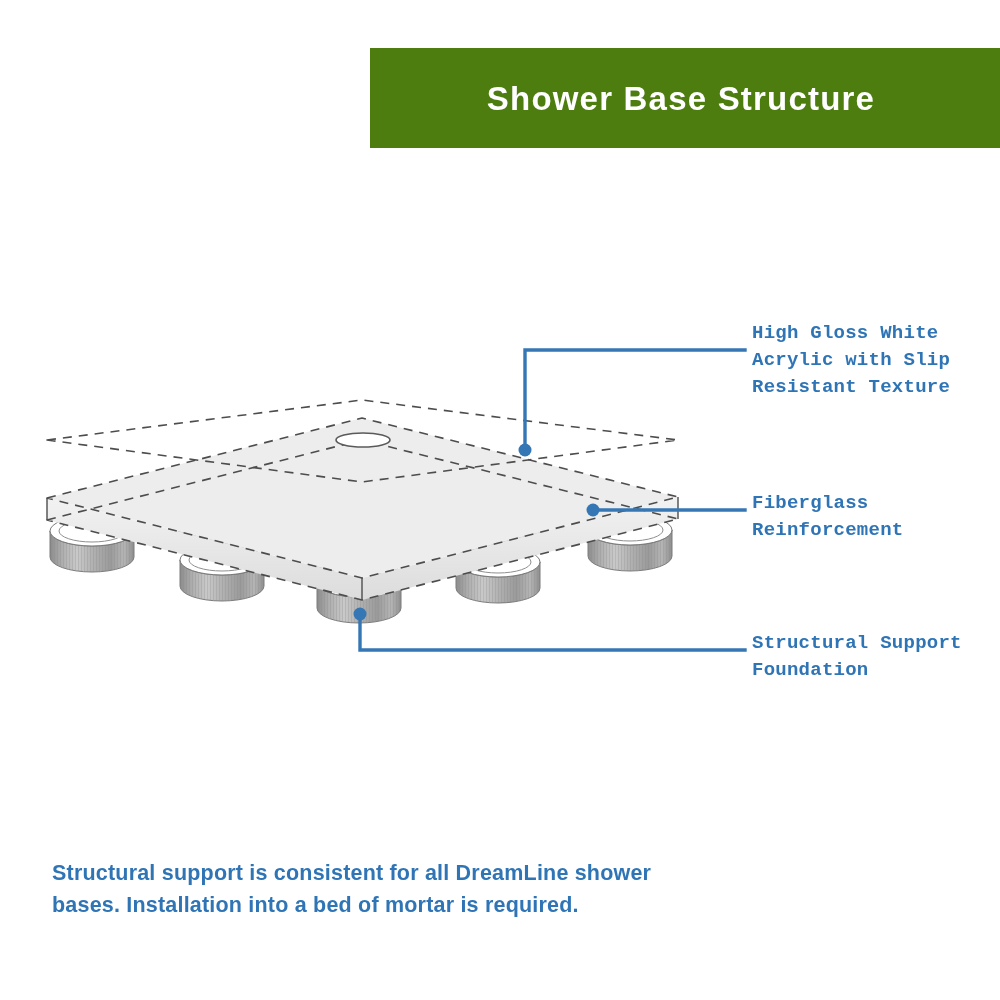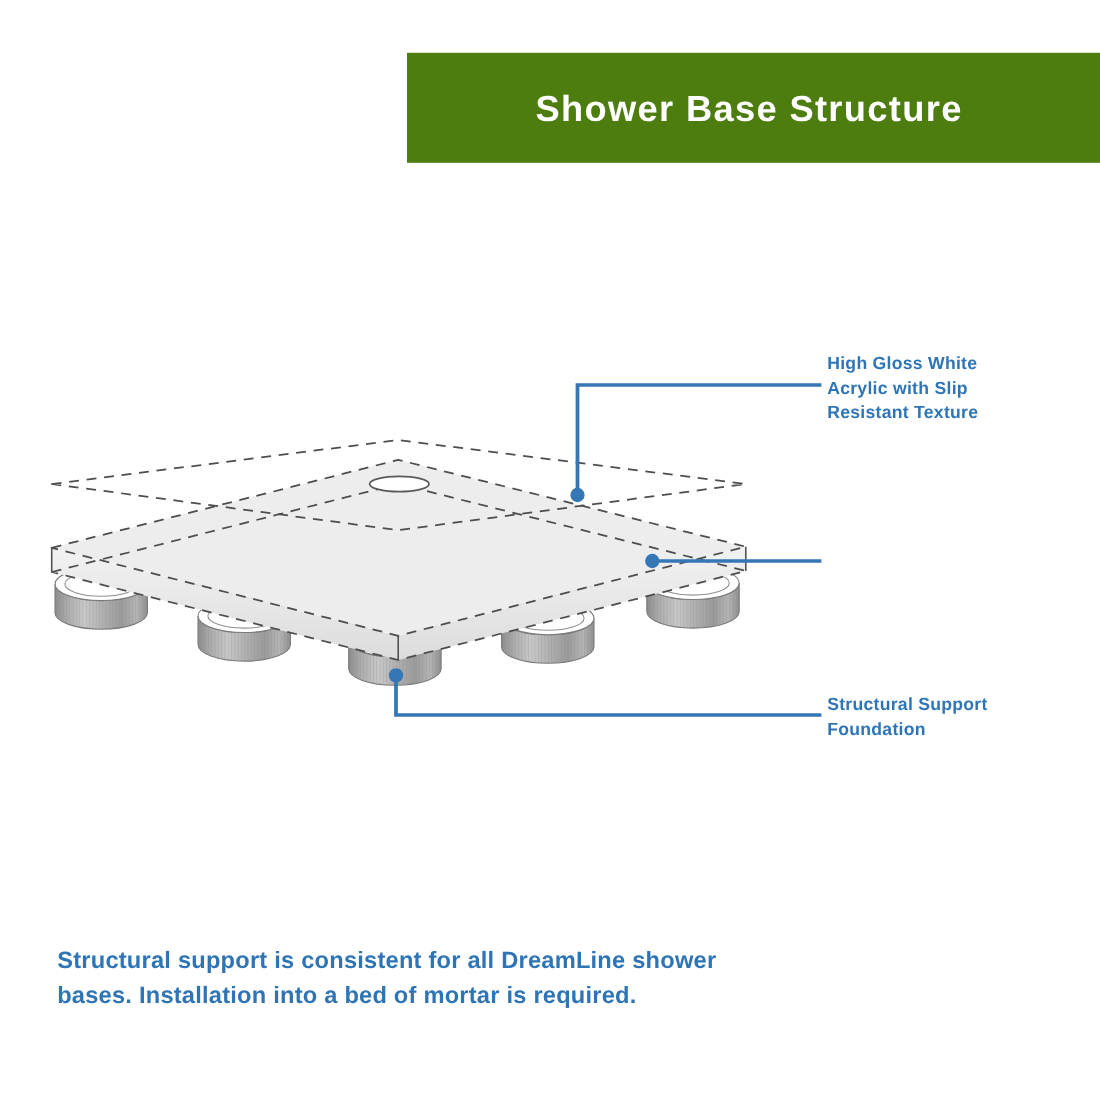--- a/index.html
+++ b/index.html
@@ -53,22 +53,22 @@
     top: 0;
     width: 1000px;
     height: 1000px;
     pointer-events: none;
   }
 
   
   .callout {
     position: absolute;
     color: #2F75B6;
-    font-family: Liberation Sans, sans-serif;
-    font-size: 16px;
+    font-family: Liberation Mono, monospace;
+    font-size: 19px;
     font-weight: bold;
     line-height: 1.42;
     letter-spacing: 0.25px;
     white-space: pre-line;
   }
   #callout-acrylic { left: 752px; top: 320px; width: 240px; }
   #callout-fiberglass { left: 752px; top: 490px; width: 240px; }
   #callout-support { left: 752px; top: 630px; width: 240px; }
 
   
@@ -214,19 +214,21 @@
     <g id="leader-support">
       <polyline points="360,614 360,650 745,650" fill="none" stroke="#3576B4" stroke-width="3.4" stroke-linecap="square"></polyline>
       <circle cx="360" cy="614" r="6.5" fill="#3576B4"></circle>
     </g>
   </svg>
 
   <div class="callout" id="callout-acrylic">High Gloss White
 Acrylic with Slip
 Resistant Texture</div>
 
+  <div class="callout" id="callout-fiberglass">Fiberglass
+Reinforcement</div>
 
   <div class="callout" id="callout-support">Structural Support
 Foundation</div>
 
   <div class="caption">Structural support is consistent for all DreamLine shower bases. Installation into a bed of mortar is required.</div>
 
 </div>
 
 </body></html>

